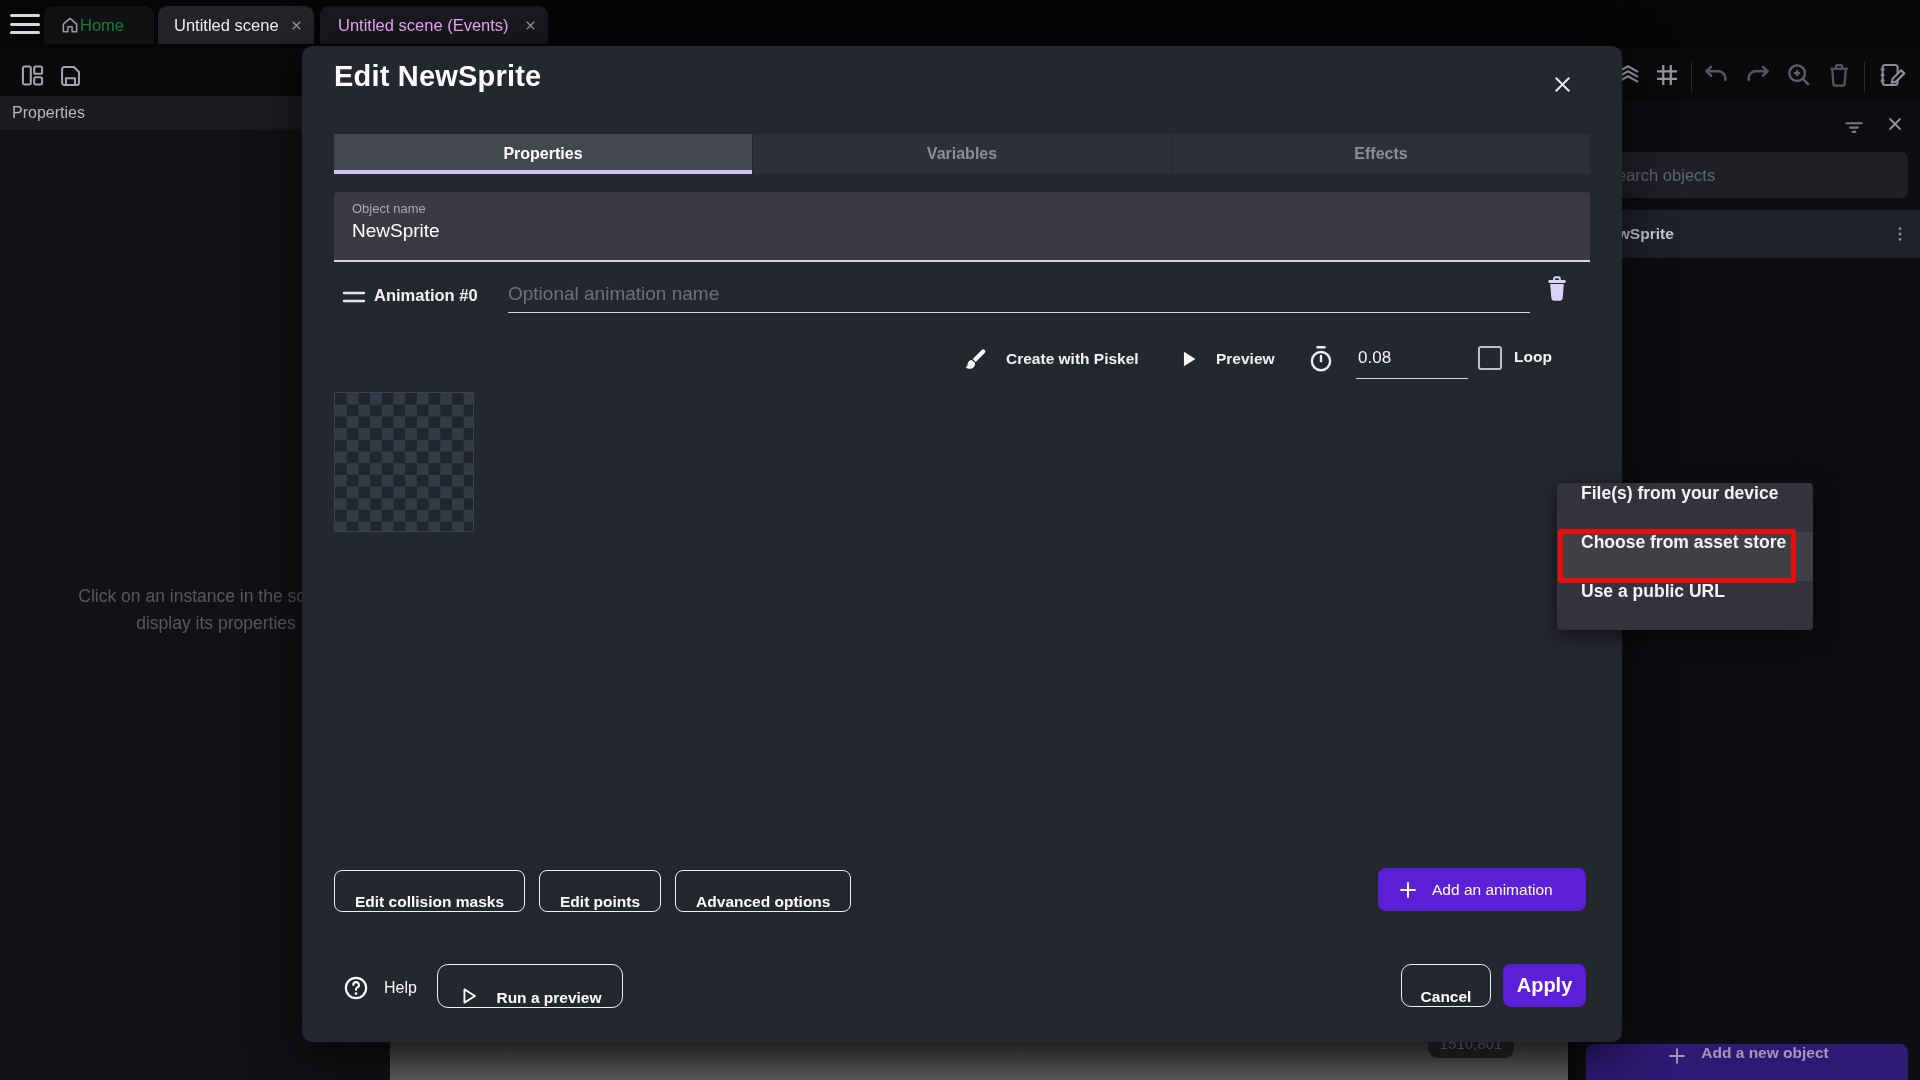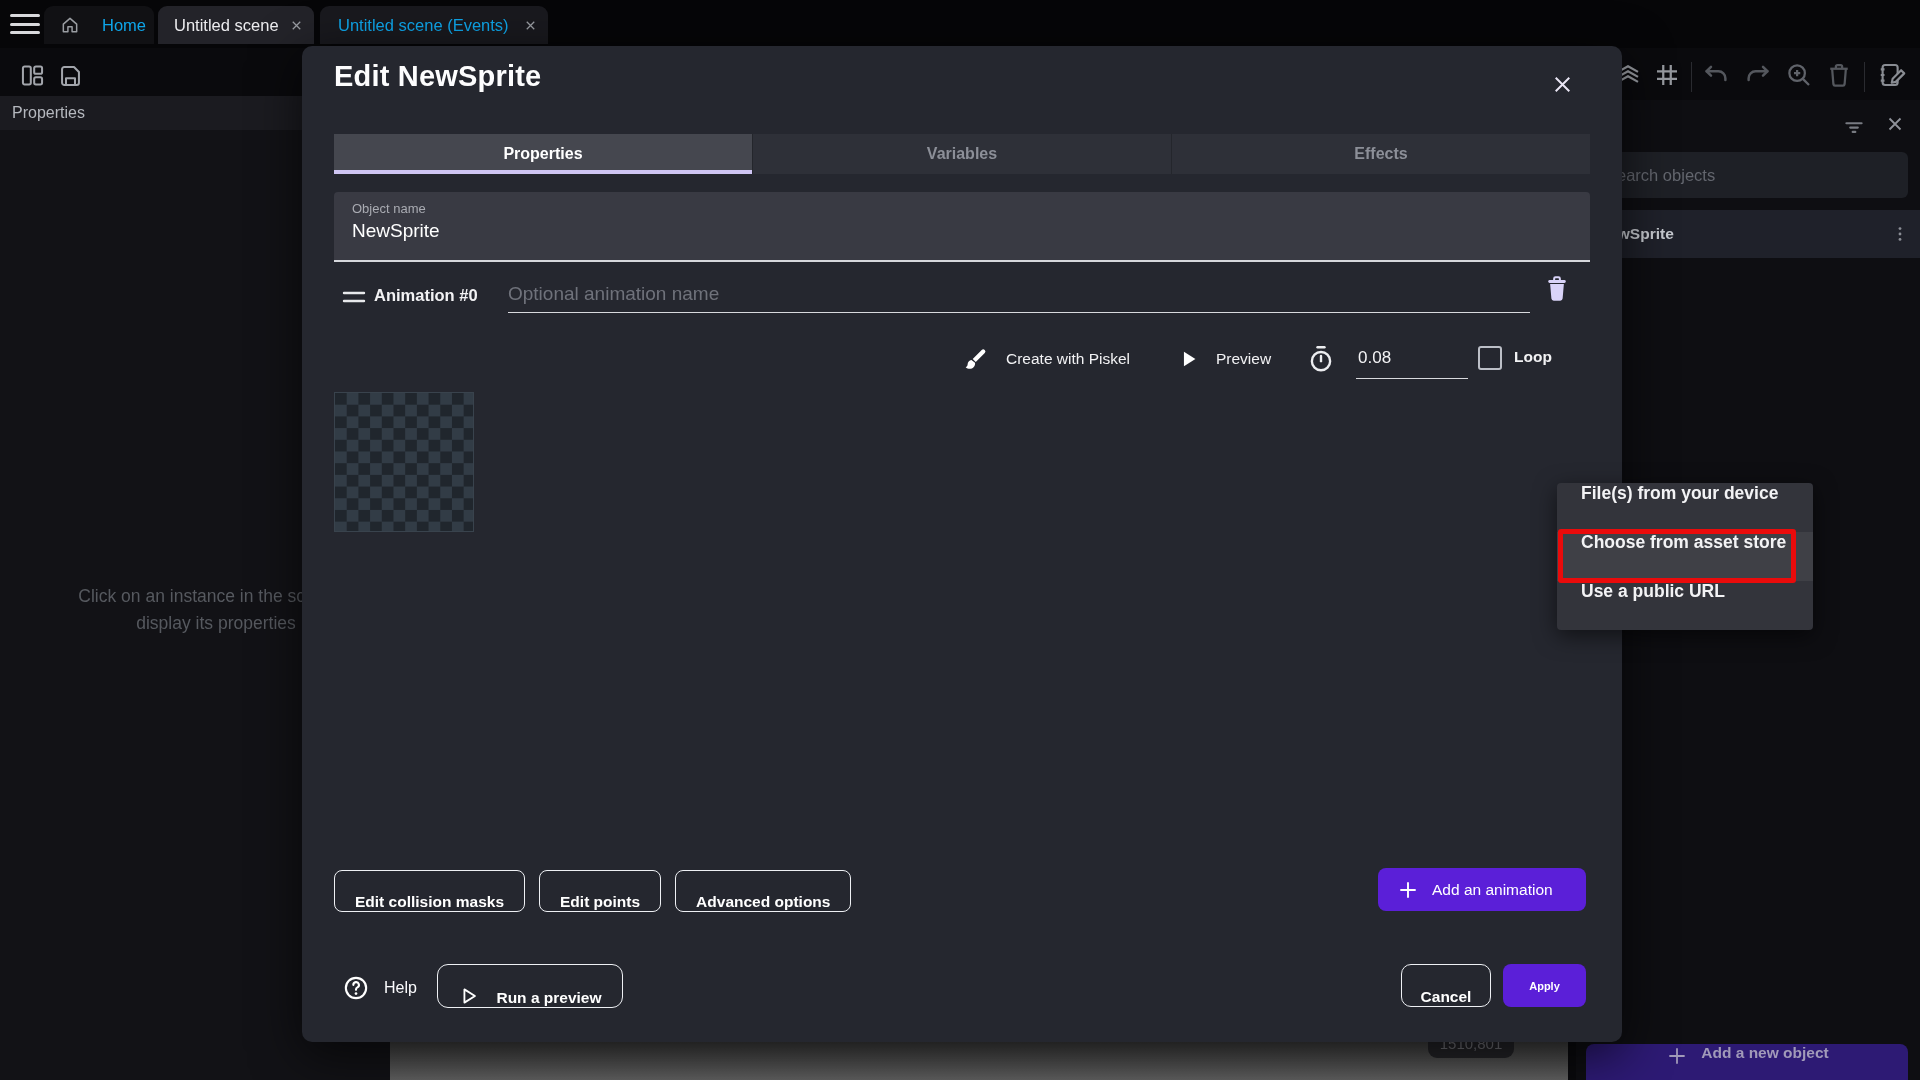--- a/index.html
+++ b/index.html
@@ -11,23 +11,23 @@
   }
   .abs{position:absolute}
   svg{display:block}
   input{font-family:"Liberation Sans",sans-serif;outline:none}
 
   
   .topbar{left:0;top:0;width:1920px;height:48px;background:#060608}
   .hamburger{left:10px;top:11px;width:30px;height:26px;display:flex;flex-direction:column;justify-content:space-between;padding:3px 0;box-sizing:border-box;cursor:pointer}
   .hamburger span{display:block;height:3px;border-radius:2px;background:#d8d9dc}
   .tab{top:6px;height:38px;display:flex;align-items:center;border-radius:9px 9px 0 0;box-sizing:border-box}
-  .tab-home{left:44px;width:110px;background:#111114;color:#0ea5e9;gap:22px;padding-left:16px}
+  .tab-home{left:44px;width:110px;background:#111114;color:#15803d;gap:0;padding-left:16px}
   .tab-active{left:158px;width:156px;background:#232329;color:#ececef;padding-left:16px}
-  .tab-events{left:320px;width:228px;background:#19191e;color:#0ea5e9;padding-left:18px}
+  .tab-events{left:320px;width:228px;background:#19191e;color:#f0abfc;padding-left:18px}
   .tab-label{font-size:16.5px}
   .tab-active .tab-label{color:#ececef}
   .tab-close{margin-left:auto;margin-right:10px;color:#9a9da3;cursor:pointer}
 
   
   .tool-icon{color:#a2a5ab;cursor:pointer}
   .lefticon1{left:19px;top:62px}
   .lefticon2{left:57px;top:62px}
   .r-sep{top:62px;width:1px;height:30px;background:#2a2b30}
   .ri{top:60px;width:30px;height:30px}
@@ -69,21 +69,21 @@
 
   .anim-handle{left:40px;top:244px;width:24px;height:12px;color:#e8e9ec;cursor:grab}
   .anim-label{left:72px;top:240px;font-size:16.5px;font-weight:700;color:#f2f2f4}
   .anim-input{left:206px;top:230px;width:1022px;height:36px;background:transparent;border:none;border-bottom:1.5px solid #d8d9dd;color:#e8e9ec;font-size:19px;padding:0}
   .anim-input::placeholder{color:#6f727b}
   .anim-trash{left:1240px;top:228px;color:#d9d3f8;cursor:pointer}
 
   .ctrl{top:292px;height:42px;display:flex;align-items:center;color:#f2f2f4}
   .ctrl-piskel{left:660px;gap:18px;cursor:pointer}
   .ctrl-preview{left:876px;gap:16px;cursor:pointer}
-  .ctrl-lbl{font-size:15.5px;font-weight:400}
+  .ctrl-lbl{font-size:15.5px;font-weight:700}
   .ctrl-timer{left:1004px;color:#ecedf0}
   .time-input{left:1054px;top:296px;width:110px;height:32px;background:transparent;border:none;border-bottom:1.5px solid #d8d9dd;color:#f4f4f6;font-size:17px;padding:0 0 4px 2px}
   .loop-box{left:1176px;top:300px;width:20px;height:20px;border:2.5px solid #bcbfc7;border-radius:3px;cursor:pointer}
   .loop-lbl{left:1212px;top:302px;font-size:15.5px;font-weight:700;color:#f2f2f4}
 
   .thumb{left:32px;top:346px;width:140px;height:140px;border:1px solid #39434d;box-sizing:border-box;
     background:repeating-conic-gradient(#323c46 0% 25%, #20262d 0% 50%);
     background-size:23.4px 23.4px;cursor:pointer}
 
   .btn-purple{background:#5b1fd8;border-radius:8px;color:#fff;display:flex;align-items:center;cursor:pointer}
@@ -98,21 +98,21 @@
   .mask-row{left:32px;top:824px;height:42px;display:flex;gap:14px}
   .mask-row .btn-outline{padding:0 20px;height:42px}
   .add-anim{left:1076px;top:822px;width:208px;height:43px}
   .add-anim .plus{margin-left:18px}
   .add-anim .lbl{margin-left:12px;font-size:15.5px;font-weight:400}
 
   .help-wrap{left:40px;top:922px;height:40px;display:flex;align-items:center;gap:14px;cursor:pointer}
   .help-lbl{font-size:16px;font-weight:400;color:#fbfbfd}
   .run-preview{left:135px;top:918px;width:186px;height:44px;border-radius:11px;gap:16px}
   .btn-cancel{left:1099px;top:918px;width:90px;height:43px;border-radius:10px}
-  .btn-apply{left:1201px;top:918px;width:83px;height:43px;justify-content:center;font-size:11px;font-weight:700}
+  .btn-apply{left:1201px;top:918px;width:83px;height:43px;justify-content:center;font-size:20px;font-weight:700}
 
   
   .menu{left:1557px;top:483px;width:256px;background:#33343b;border-radius:4px;box-shadow:0 6px 22px rgba(0,0,0,.55);z-index:20;padding:0}
   .menu-item{height:49px;display:flex;padding-left:24px;font-size:17.5px;font-weight:600;color:#f3f3f5;cursor:pointer;white-space:nowrap}
   .menu-item.hover{background:#3f4046}
 
   .annotation{left:1558px;top:529px;width:238px;height:54px;border:5px solid #ea0b0b;border-radius:3px;box-sizing:border-box;z-index:40;pointer-events:none}
 </style>
 </head>
 <body>

